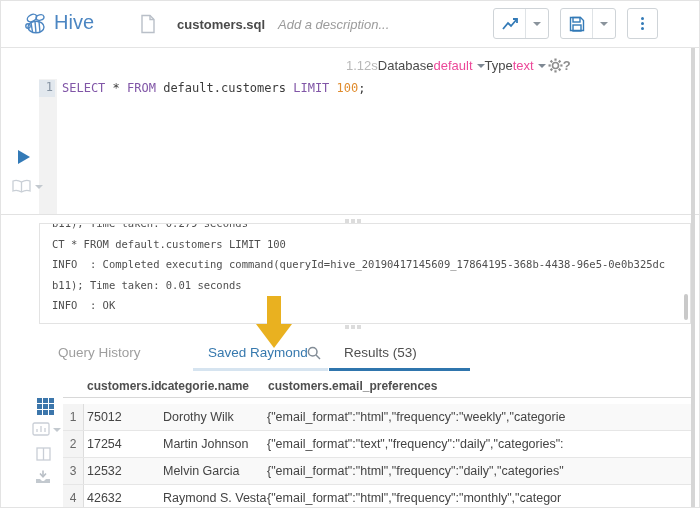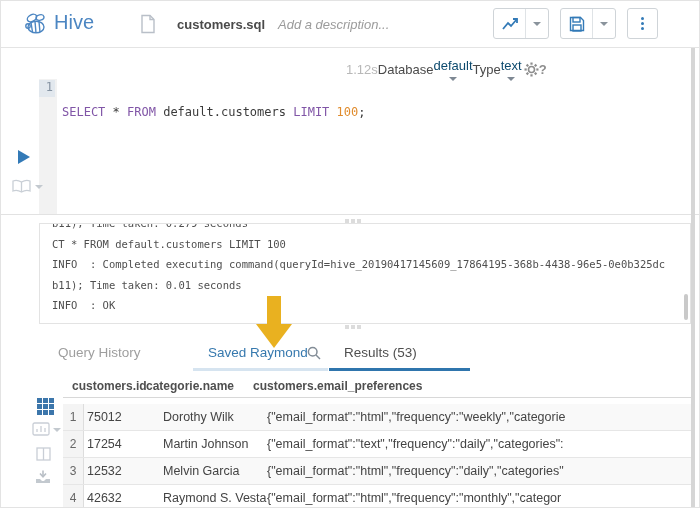--- a/index.html
+++ b/index.html
@@ -20,28 +20,28 @@
   .btngroup .cell.main{width:31px;border-right:1px solid #dfe3e6;}
   .btngroup .cell.dd{width:22px;}
   .bg1{left:492px;} .bg2{left:559px;}
   .kebabbtn{position:absolute;left:626px;top:7px;width:31px;height:31px;border:1px solid #cfd4d8;border-radius:3px;display:flex;flex-direction:column;align-items:center;justify-content:center;gap:2px;box-sizing:border-box;background:#fff;}
   .kdot{width:3px;height:3px;border-radius:50%;background:#337ab7;}
   .caret{width:0;height:0;border-left:4px solid transparent;border-right:4px solid transparent;border-top:4px solid #8a939c;}
   
   .statusrow{position:absolute;left:345px;top:57px;display:flex;align-items:center;font-size:13px;}
   .elapsed{color:#b8b8b8;}
   .slabel{color:#4a4a4a;}
-  .svalue{color:#0c4a6e;display:flex;align-items:center;gap:4px;flex-direction:column;}
+  .svalue{color:#ec4899;display:flex;align-items:center;gap:4px;}
   .svalue .caret{border-top-color:#7e8893;}
   .gear{margin-left:2px;}
   .help{color:#8d8d8d;font-size:13px;font-weight:bold;}
   
   .gutter{position:absolute;left:38px;top:78px;width:18px;height:135px;background:#f2f2f2;}
   .lineno{position:absolute;left:38px;top:79px;width:16px;height:17px;background:#e2e8ee;color:#8694a3;font-family:"DejaVu Sans Mono",monospace;font-size:12px;text-align:right;padding-right:2px;box-sizing:border-box;}
-  .codeline{position:absolute;left:61px;top:80px;font-family:"DejaVu Sans Mono",monospace;font-size:12px;color:#3b3b3b;white-space:pre;margin-top:24px;}
+  .codeline{position:absolute;left:61px;top:80px;font-family:"DejaVu Sans Mono",monospace;font-size:12px;color:#3b3b3b;white-space:pre;}
   .kw{color:#8156a7;} .num{color:#e08c2e;}
   .playbtn{position:absolute;left:17px;top:149px;width:0;height:0;border-top:7px solid transparent;border-bottom:7px solid transparent;border-left:12px solid #337ab7;}
   .bookicon{position:absolute;left:10px;top:178px;}
   .bookcaret{position:absolute;left:34px;top:184px;border-top-color:#c3c9cf;}
   
   .divider{position:absolute;left:0;top:213px;width:100%;height:1px;background:#e2e2e2;}
   .handle{position:absolute;display:flex;gap:2px;}
   .handle i{width:4px;height:4px;background:#dcdcdc;display:block;}
   .h-top{left:344px;top:218px;} .h-bottom{left:344px;top:324px;}
   
@@ -60,21 +60,21 @@
   .searchicon{position:absolute;left:306px;top:345px;}
   .ul-light{position:absolute;left:192px;top:367px;width:135px;height:3px;background:#d6e4f0;}
   .ul-dark{position:absolute;left:328px;top:367px;width:141px;height:3px;background:#2f75ad;}
   .railicon{position:absolute;}
   .gridicon{left:36px;top:397px;display:grid;grid-template-columns:repeat(3,5px);grid-template-rows:repeat(3,5px);gap:1px;}
   .gridicon i{background:#3c76ab;display:block;}
   .charticon{left:31px;top:421px;} .chartcaret{position:absolute;left:52px;top:427px;border-top-color:#c3c9cf;}
   .colsicon{left:35px;top:446px;}
   .dlicon{left:34px;top:469px;}
   
-  .thead{position:absolute;left:47px;top:372px;width:628px;height:24px;font-size:12px;font-weight:bold;color:#4f4f4f;}
+  .thead{position:absolute;left:62px;top:372px;width:628px;height:24px;font-size:12px;font-weight:bold;color:#4f4f4f;}
   .th{position:absolute;top:6px;}
   .th1{left:24px;} .th2{left:98px;} .th3{left:205px;}
   .theadline{position:absolute;left:62px;top:396px;width:628px;height:1px;background:#d8d8d8;}
   .trow{position:absolute;left:62px;width:628px;height:27px;display:flex;align-items:center;border-bottom:1px solid #e6e6e6;font-size:12.5px;color:#444;box-sizing:border-box;}
   .trow.stripe{background:#f9f9f9;}
   .r1{top:403px;} .r2{top:430px;} .r3{top:457px;} .r4{top:484px;}
   .c{overflow:hidden;white-space:nowrap;}
   .c.numcell{width:20px;align-self:stretch;background:#f4f4f4;border-right:1px solid #dddddd;color:#666;display:flex;align-items:center;justify-content:center;font-size:12px;flex:none;}
   .c.idcell{width:76px;padding-left:3px;flex:none;}
   .c.nmcell{width:104px;flex:none;}

